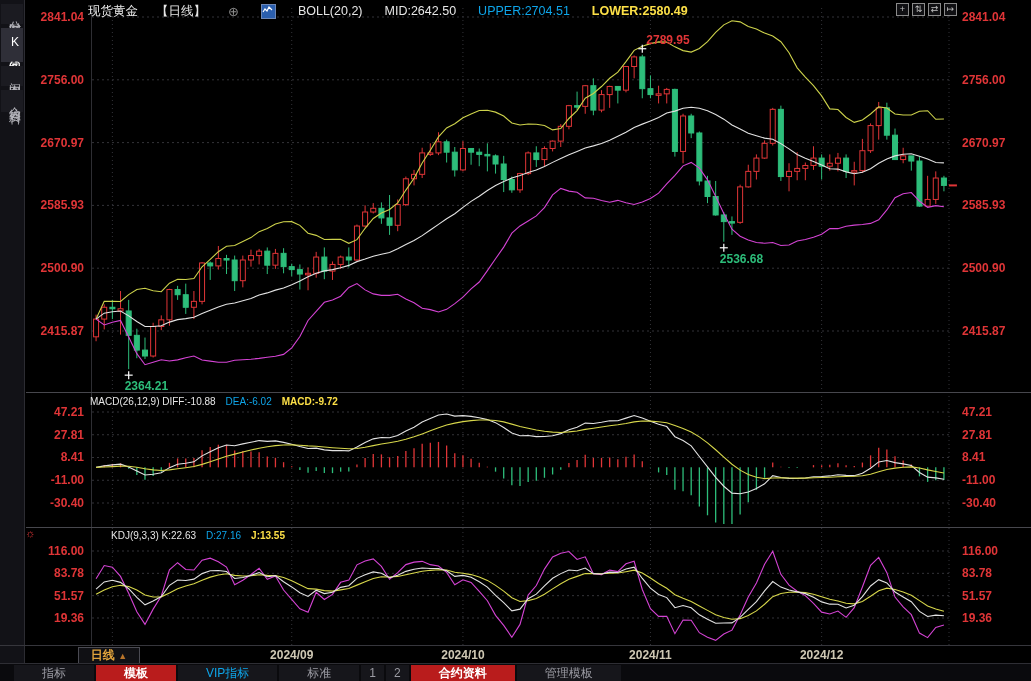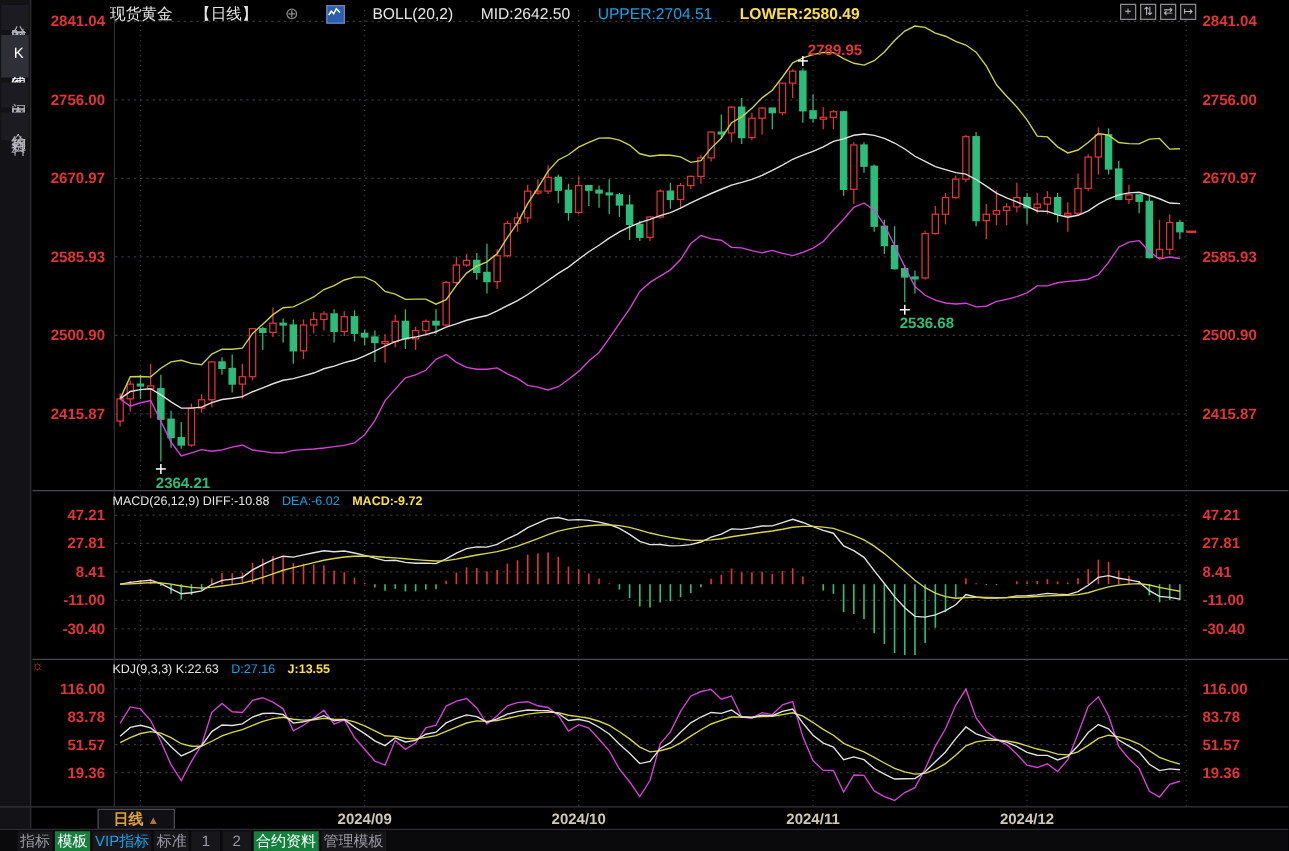--- a/index.html
+++ b/index.html
@@ -26,34 +26,34 @@
   .h-magenta{color:#fde047;font-weight:bold;}
   .mini-chart{width:13px;height:13px;background:#2b5fae;border:1px solid #6d87b5;display:inline-block;}
 
   
   #tr-icons{position:absolute;left:896px;top:3px;display:flex;gap:3px;}
   .ticon{width:11px;height:11px;border:1px solid #8a8a8a;color:#c0c0c0;font-size:9px;line-height:10px;
          text-align:center;background:#101013;cursor:pointer;}
 
   
   .ind-row{position:absolute;left:90px;font-size:10px;display:flex;gap:10px;white-space:nowrap;}
-  #macd-row{top:396px;} #kdj-row{top:530px;}
+  #macd-row{top:396px;} #kdj-row{top:530px;margin-left:21px;}
   .marker-icon{position:absolute;left:25px;top:527px;color:#e03537;font-size:11px;}
 
   
   #xaxis-row{position:absolute;left:0;top:645px;width:1031px;height:18px;border-top:1px solid #36363c;}
   #period-btn{position:absolute;left:30px;top:1px;width:60px;height:15px;border:1px solid #4a4a52;
               background:#101014;color:#e0a33c;font-size:12px;font-weight:700;text-align:center;
               line-height:14px;cursor:pointer;margin-left:48px;}
   #period-btn .arrow{color:#b8742a;font-size:9px;}
   #toolbar-row{position:absolute;left:0;top:663px;width:1031px;height:18px;background:#0a0a0d;
                border-top:1px solid #2e2e34;display:flex;align-items:center;padding-left:14px;box-sizing:border-box;gap:2px;}
-  .btab{height:16px;line-height:16px;padding:0 2px;font-size:12px;color:#9b9ba3;background:#16161b;
+  .btab{height:16px;line-height:16px;padding:0 28px;font-size:12px;color:#9b9ba3;background:#16161b;
         cursor:pointer;white-space:nowrap;}
-  .btab.active{background:#15803d;color:#ffffff;}
+  .btab.active{background:#b91c1c;color:#ffffff;font-weight:bold;}
   .btab.vip{color:#0ea5e9;}
   .btab.num{padding:0 8px;}
 </style>
 </head>
 <body>
 
 <div id="app">
 
   <svg id="chart-svg" width="1031" height="681" viewBox="0 0 1031 681" style="position:absolute;left:0;top:0;">
       <g>

